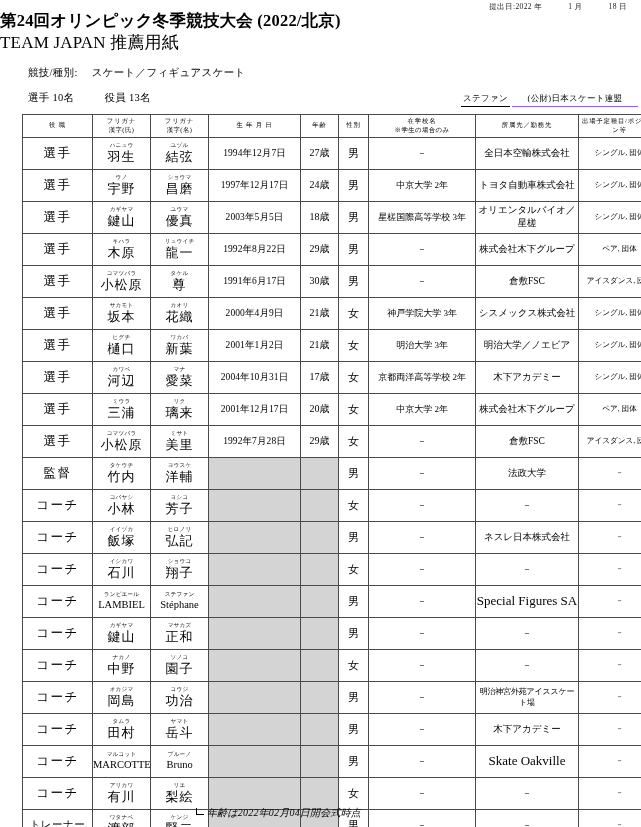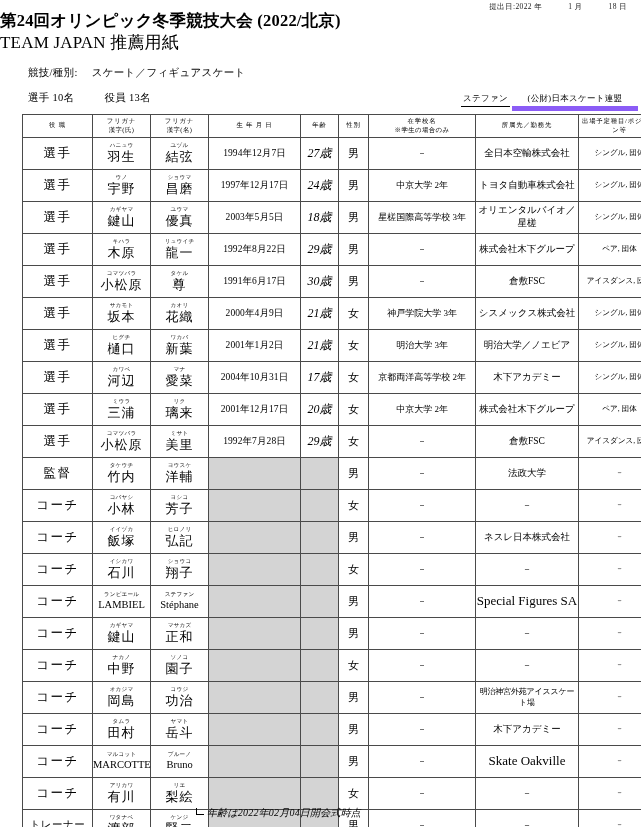--- a/index.html
+++ b/index.html
@@ -76,21 +76,21 @@
     top: 2px;
     font-size: 8.5px;
     white-space: nowrap;
   }
   .org-line .org-label {
     border-bottom: 1px solid #000;
     padding: 0 2px 1px 2px;
     display: inline-block;
   }
   .org-line .org-value {
-    border-bottom: 5px solid #8b5cf6;
+    border-bottom: 1px solid #8b5cf6;
     padding: 0 4px 1px 4px;
     display: inline-block;
     min-width: 118px;
     text-align: center;
     margin-left: 2px;
   }
 
   
   table.roster {
     border-collapse: collapse;
@@ -161,21 +161,21 @@
     letter-spacing: 1px;
     white-space: nowrap;
   }
   .kanji.latin {
     font-size: 10.5px;
     letter-spacing: 0;
   }
   .furi.latin { font-size: 5.6px; }
 
   .dob  { font-size: 9.5px; letter-spacing: 0.1px; }
-  .age  { font-size: 12px; font-style: italic; }
+  .age  { font-size: 10px; }
   .sex  { font-size: 11px; }
   .school { font-size: 9px; letter-spacing: 0; padding: 0 2px; }
   .affil  { font-size: 9.5px; letter-spacing: 0; padding: 0 3px; text-align: left; }
   .affil.center { text-align: center; }
   .affil.latin { font-size: 13px; }
   .affil.tight { font-size: 8px; letter-spacing: -0.2px; }
   .event  { font-size: 7.6px; letter-spacing: 0; padding: 0 3px; text-align: left; }
 
   td.shaded { background: #d4d4d4; }
 

